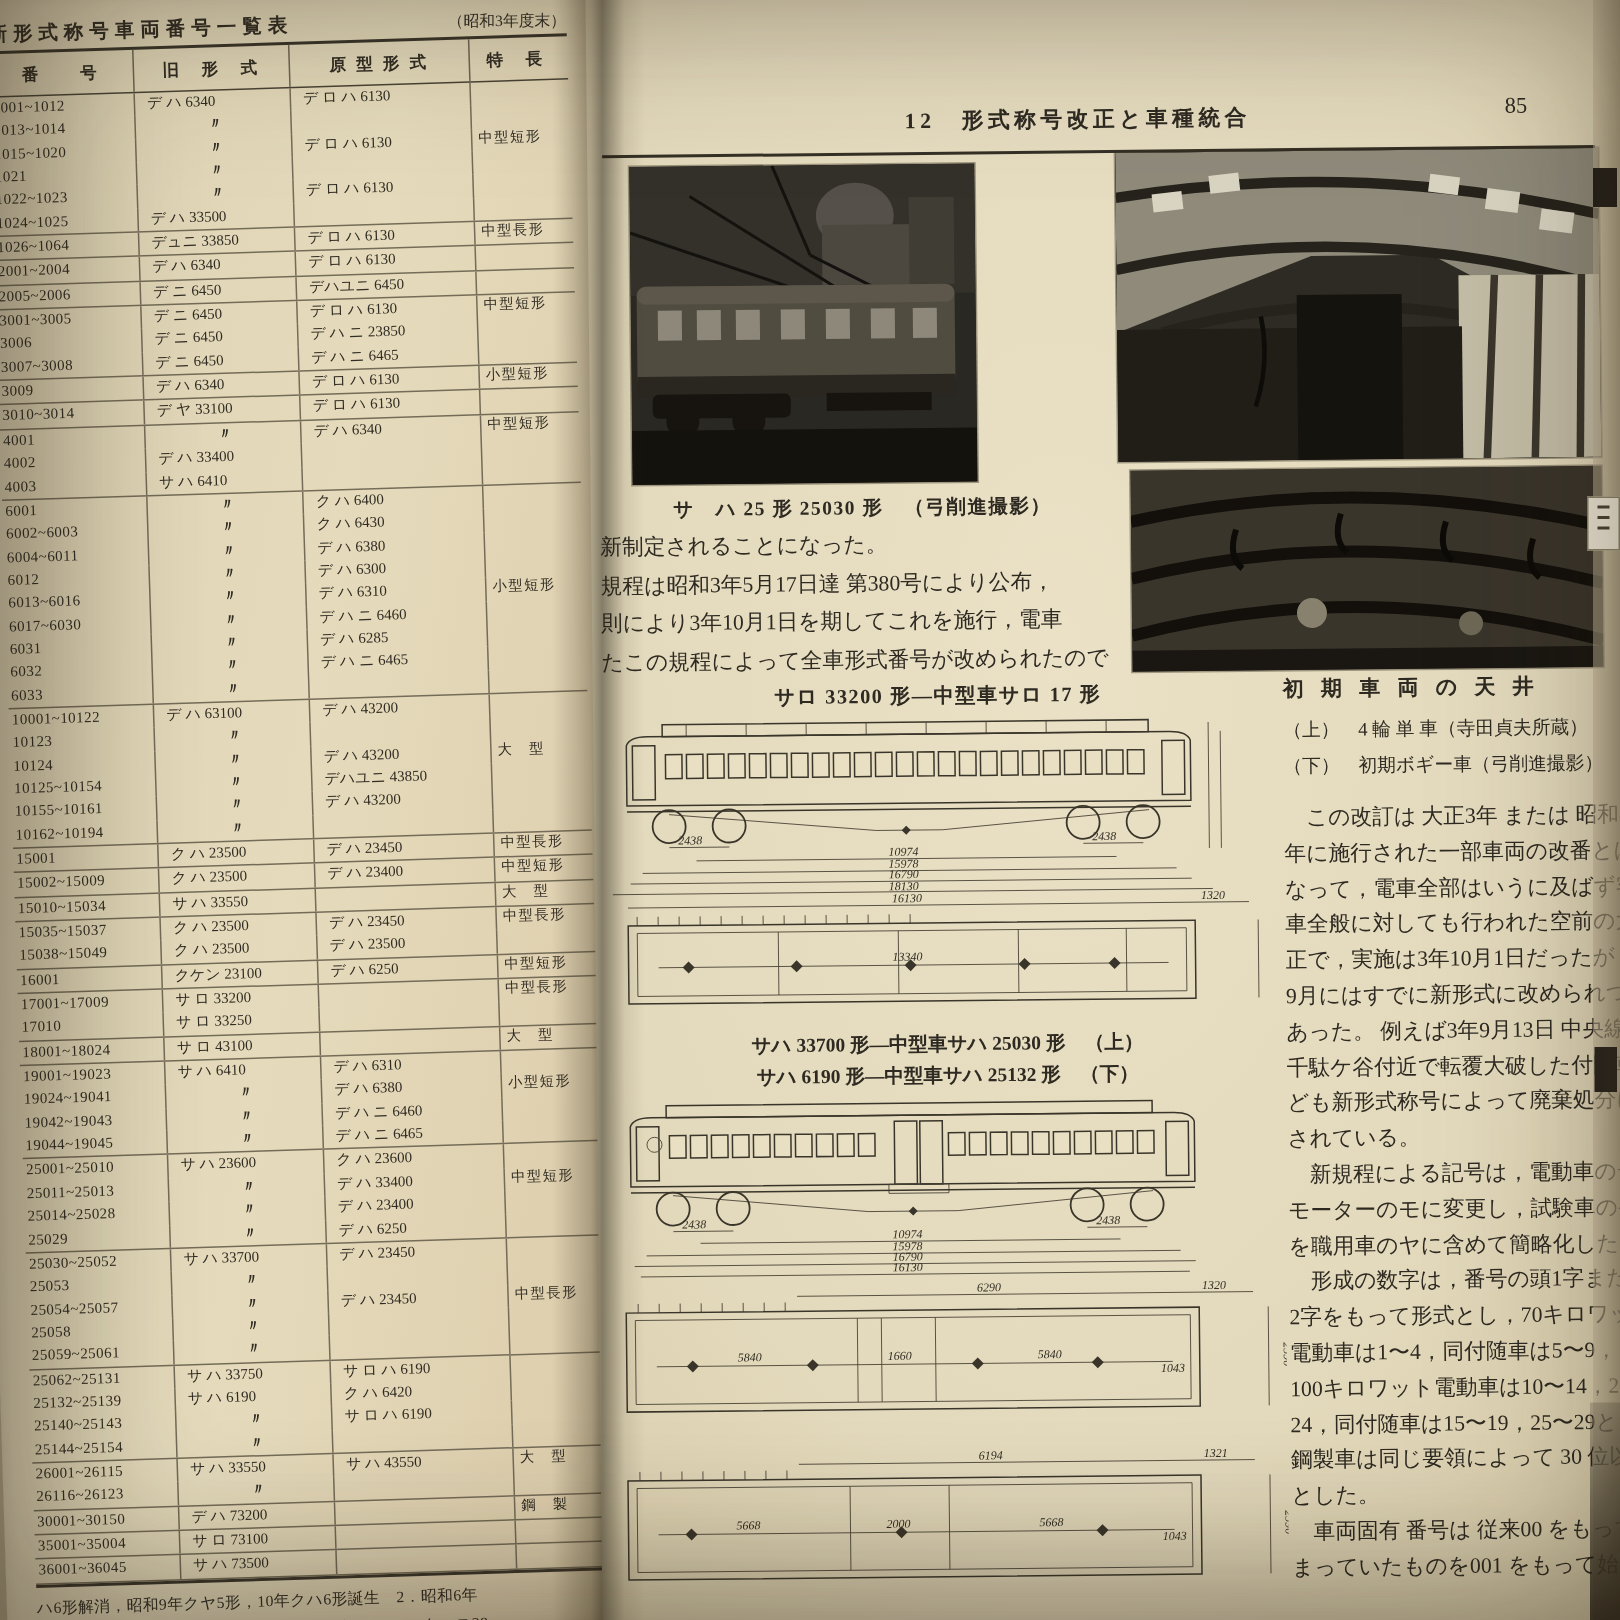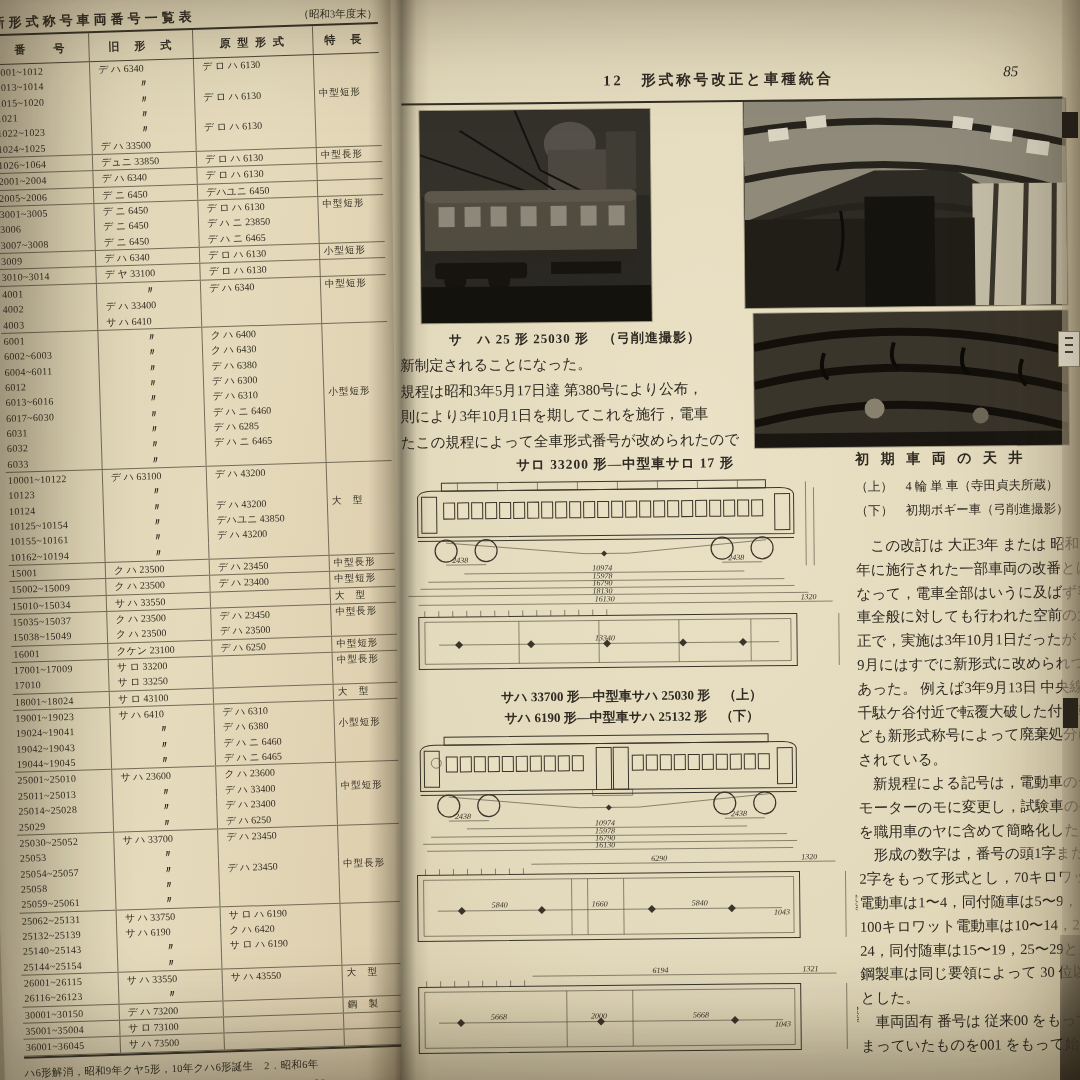--- a/index.html
+++ b/index.html
@@ -41,21 +41,21 @@
   .edge-mark-c{position:absolute;left:1060px;top:935px;width:20px;height:145px;background:linear-gradient(180deg,rgba(40,33,22,.2),rgba(25,20,12,.8));z-index:7;}
   .vignette{position:absolute;inset:0;z-index:9;pointer-events:none;
     box-shadow:inset 0 0 120px rgba(40,30,15,.35), inset 40px -30px 90px rgba(40,30,15,.25);}
 
   
   .right-page{position:absolute;left:396px;top:-8px;width:692px;height:1096px;
     transform:rotate(-0.6deg);z-index:2;color:#2e2a22;
     background:radial-gradient(ellipse at 45% 40%,#eae1c6 0%,#e3d9bc 60%,#d8cca9 100%);}
   .rp-header{position:absolute;left:0;top:78px;width:660px;height:22px;}
   .rp-chapter{position:absolute;left:212px;top:0;font-size:14.5px;font-weight:bold;letter-spacing:3px;white-space:nowrap;}
-  .rp-pageno{position:absolute;left:612px;top:-4px;font-size:15px;font-style:italic;}
+  .rp-pageno{position:absolute;left:612px;top:-4px;font-size:15px;}
   .rp-rule{position:absolute;left:10px;top:108px;width:662px;height:2px;background:#353025;}
 
   .photo{position:absolute;overflow:hidden;background:#23211b;box-shadow:0 0 0 1px rgba(50,42,28,.4);}
   .photo svg{display:block;}
   .photo-train{left:28px;top:116px;width:230px;height:212px;}
   .photo-int-top{left:352px;top:110px;width:322px;height:206px;}
   .photo-int-bot{left:360px;top:322px;width:314px;height:134px;}
 
   .cap1{position:absolute;left:16px;top:336px;width:330px;text-align:center;font-weight:bold;font-size:13px;letter-spacing:1px;white-space:nowrap;}
   .para1{position:absolute;left:6px;top:358px;width:456px;font-size:14.5px;line-height:25.5px;white-space:nowrap;}

